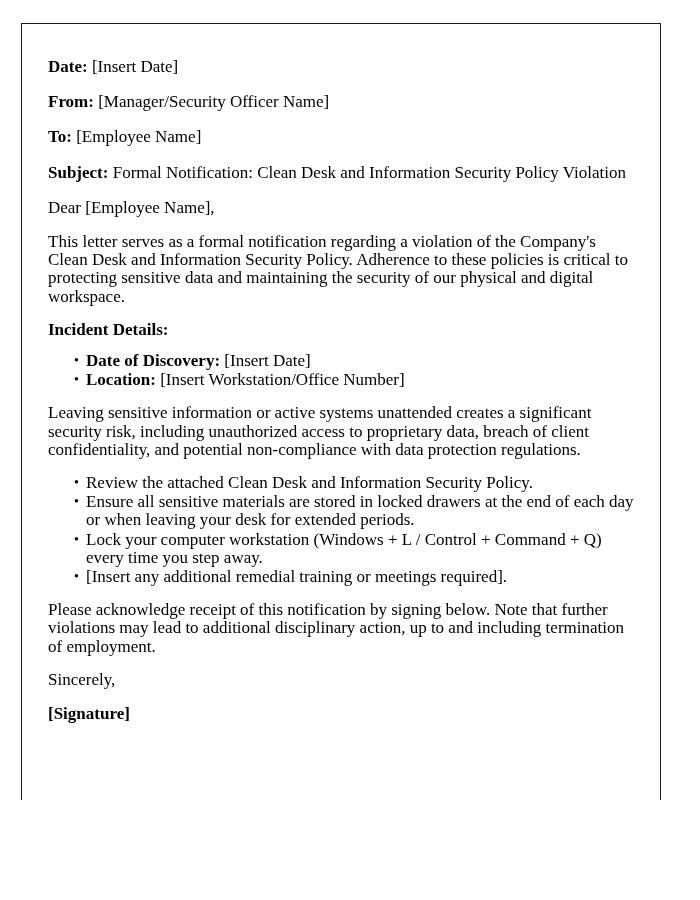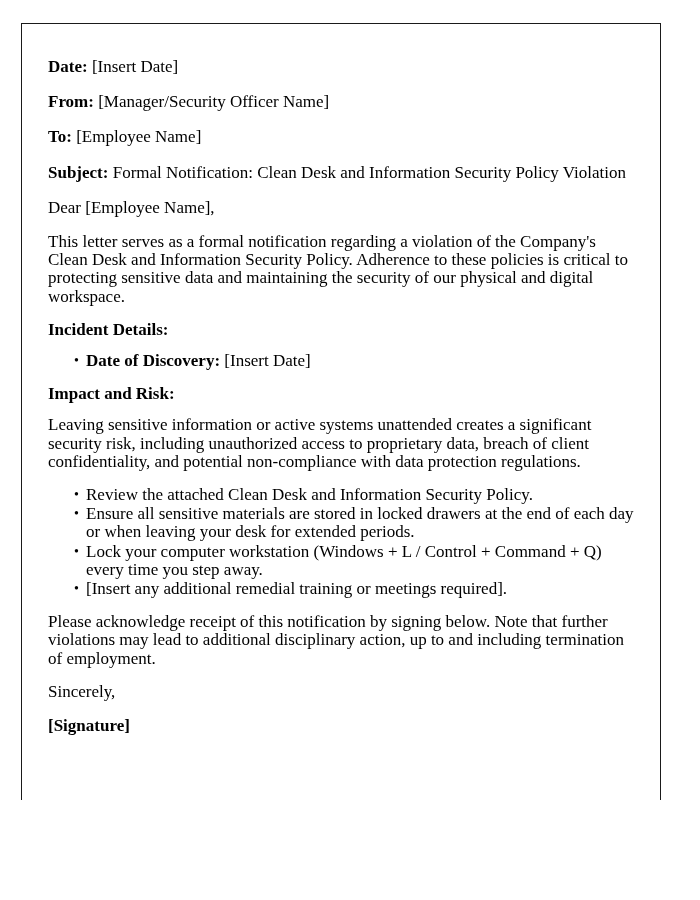--- a/index.html
+++ b/index.html
@@ -121,23 +121,26 @@
     <div class="salutation">Dear [Employee Name],</div>
 
     <div class="para">This letter serves as a formal notification regarding a violation of the Company's Clean Desk and Information Security Policy. Adherence to these policies is critical to protecting sensitive data and maintaining the security of our physical and digital workspace.</div>
 
     <div class="heading">Incident Details:</div>
     <ul class="bullets">
       <li>
         <span class="lbl">Date of Discovery:</span>
         <span>[Insert Date]</span>
       </li>
+      <li>
+        <span class="lbl">Location:</span>
+        <span>[Insert Workstation/Office Number]</span>
+      </li>
     </ul>
 
-    <div class="heading">Impact and Risk:</div>
     <div class="para">Leaving sensitive information or active systems unattended creates a significant security risk, including unauthorized access to proprietary data, breach of client confidentiality, and potential non-compliance with data protection regulations.</div>
 
     <ul class="bullets">
       <li>
         <span>Review the attached Clean Desk and Information Security Policy.</span>
       </li>
       <li>
         <span>Ensure all sensitive materials are stored in locked drawers at the end of each day or when leaving your desk for extended periods.</span>
       </li>
       <li>

